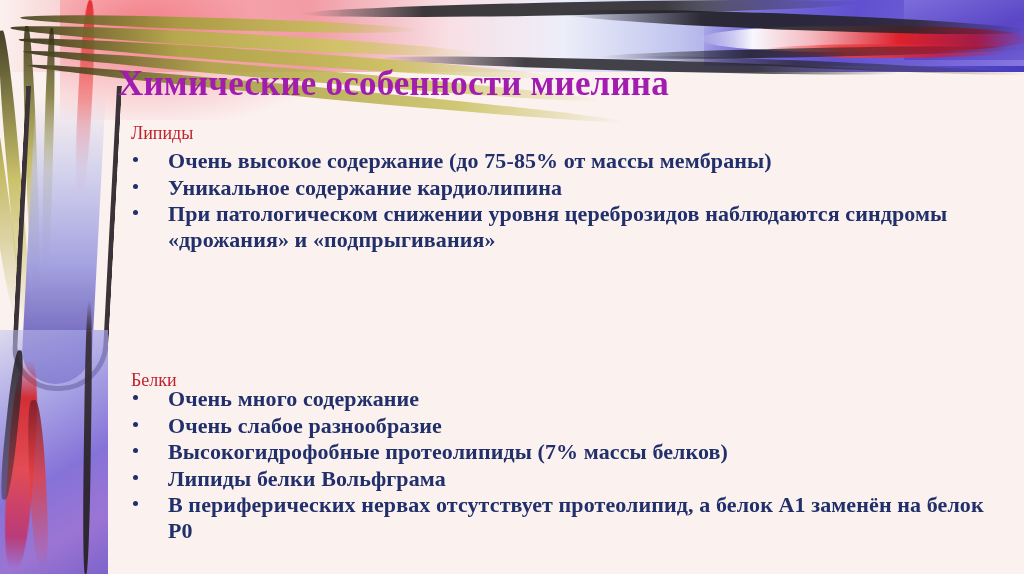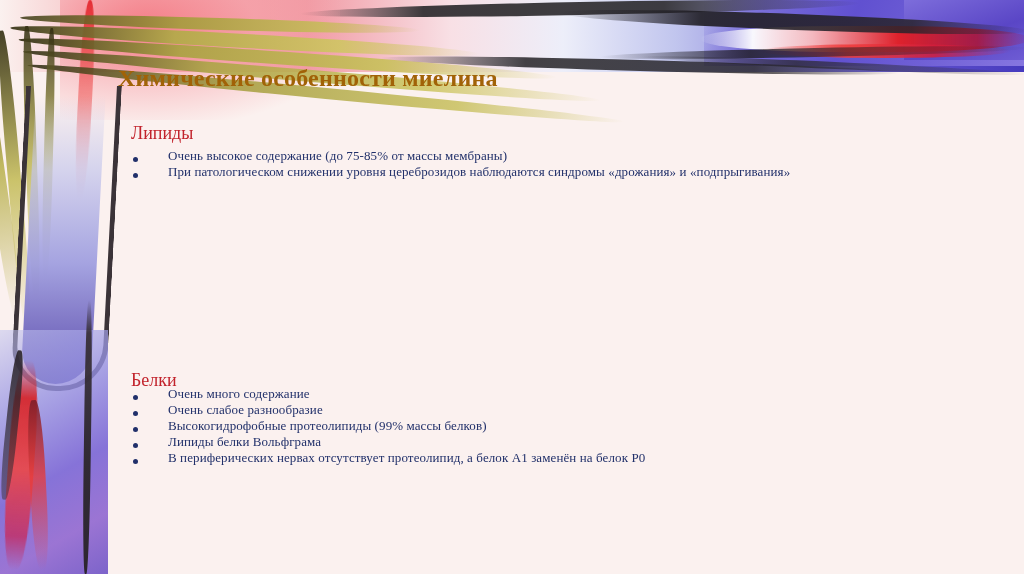--- a/index.html
+++ b/index.html
@@ -247,23 +247,23 @@
     position: absolute;
     left: 0; top: 0;
     width: 1024px; height: 574px;
   }
 
   .title {
     position: absolute;
     left: 118px;
     top: 66px;
     width: 880px;
-    font-size: 24px;
+    font-size: 35px;
     font-weight: bold;
-    color: #a16207;
+    color: #a21caf;
     letter-spacing: 0.2px;
     line-height: 1.05;
     white-space: nowrap;
   }
 
   .section-head {
     position: absolute;
     left: 131px;
     font-size: 18px;
     font-weight: normal;
@@ -281,22 +281,22 @@
     padding: 0;
     list-style: none;
   }
   .bullets-lipids { top: 148px; }
   .bullets-proteins { top: 386px; }
 
   .bullets li {
     position: relative;
     padding-left: 40px;
     margin: 0 0 1px 0;
-    font-size: 13px;
-    font-weight: normal;
+    font-size: 22px;
+    font-weight: bold;
     color: #21306a;
     line-height: 1.17;
     letter-spacing: 0.1px;
   }
   .bullets li::before {
     content: "";
     position: absolute;
     left: 5px;
     top: 9px;
     width: 5px;
@@ -346,27 +346,28 @@
   <div class="art edge-stroke"></div>
 
   <div class="content">
 
     <div class="title">Химические особенности миелина</div>
 
     <div class="section-head head-lipids">Липиды</div>
 
     <ul class="bullets bullets-lipids">
       <li>Очень высокое содержание (до 75-85% от массы мембраны)</li>
+      <li>Уникальное содержание кардиолипина</li>
       <li>При патологическом снижении уровня цереброзидов наблюдаются синдромы «дрожания» и «подпрыгивания»</li>
     </ul>
 
     <div class="section-head head-proteins">Белки</div>
 
     <ul class="bullets bullets-proteins">
       <li>Очень много содержание</li>
       <li>Очень слабое разнообразие</li>
-      <li>Высокогидрофобные протеолипиды (99% массы белков)</li>
+      <li>Высокогидрофобные протеолипиды (7% массы белков)</li>
       <li>Липиды белки Вольфграма</li>
       <li>В периферических нервах отсутствует протеолипид, а белок А1 заменён на белок Р0</li>
     </ul>
 
   </div>
 </div>
 
 </body></html>

